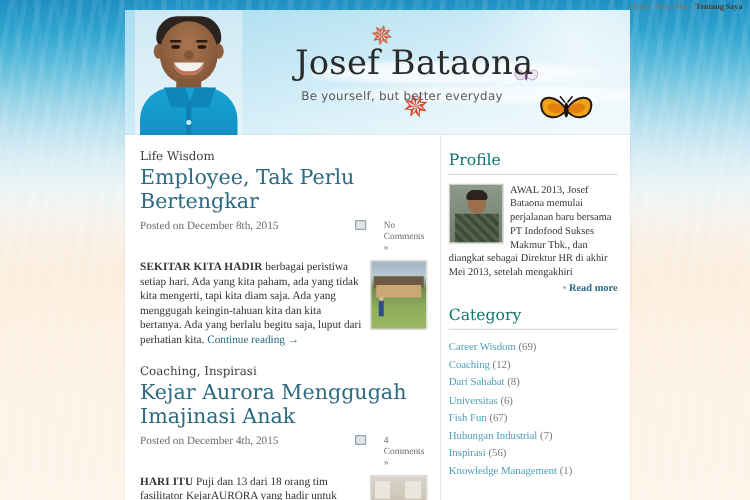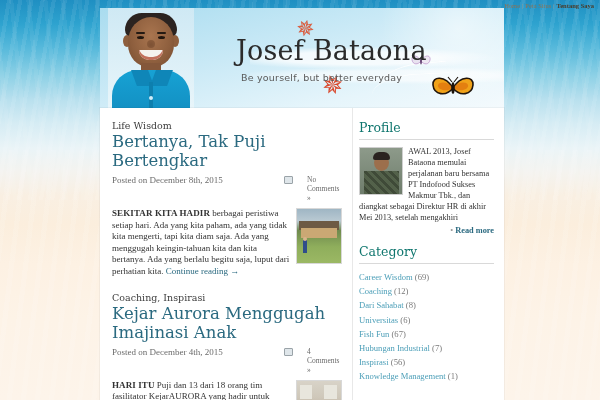--- a/index.html
+++ b/index.html
@@ -229,21 +229,21 @@
       <div class="tagline">Be yourself, but better everyday</div>
     </div>
 
     <div class="body">
       <div class="cols">
 
         <div class="content">
 
           <div class="post">
             <div class="cat-line">Life Wisdom</div>
-            <h2 class="post-title">Bertanya, Tak Puji Bertengkar</h2>
+            <h2 class="post-title">Employee, Tak Perlu Bertengkar</h2>
             <div class="post-meta">
               <span class="meta-date">Posted on December 8th, 2015</span>
               <span class="meta-comments">
                 <span class="cmt-icon"></span>
                 <span>No Comments »</span>
               </span>
             </div>
             <div class="post-body">
               <div class="post-text"><span class="lead">SEKITAR KITA HADIR</span><span> berbagai peristiwa setiap hari. Ada yang kita paham, ada yang tidak kita mengerti, tapi kita diam saja. Ada yang menggugah keingin-tahuan kita dan kita bertanya. Ada yang berlalu begitu saja, luput dari perhatian kita. </span><a href="#">Continue reading →</a></div>
               <div class="thumb t1">

